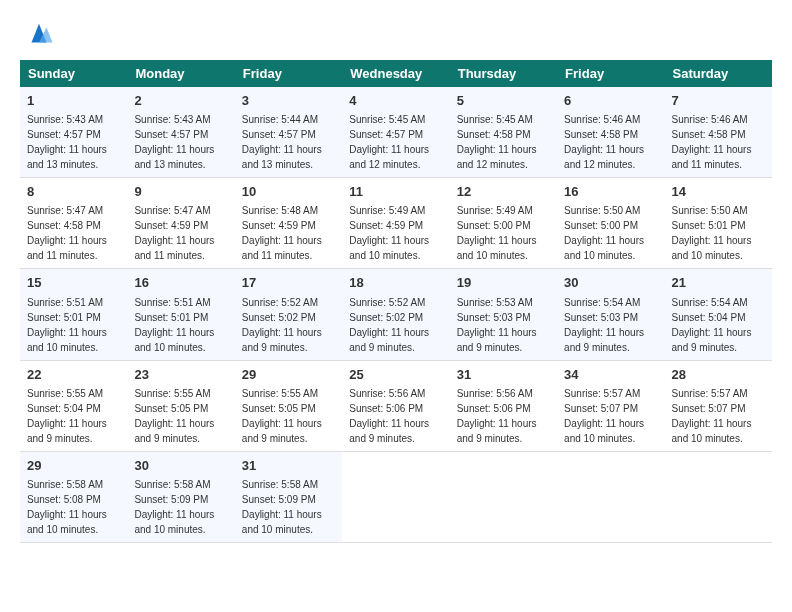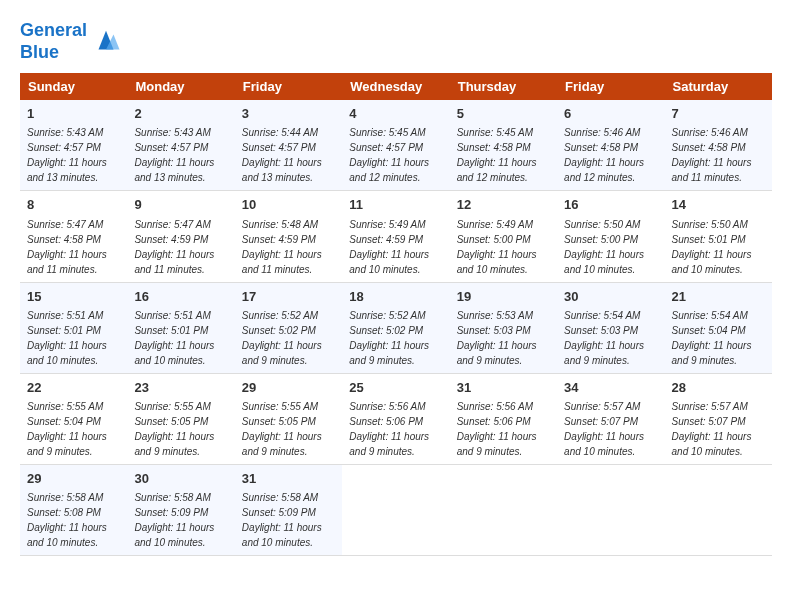--- a/index.html
+++ b/index.html
@@ -45,21 +45,21 @@
     .location-title {
       font-size: 16px;
       color: #555;
     }
     table {
       width: 100%;
       border-collapse: collapse;
       font-size: 10.5px;
     }
     thead tr th {
-      background-color: #c2410c;
+      background-color: #0f766e;
       color: #fff;
       text-align: left;
       padding: 6px 8px;
       font-size: 13px;
       font-weight: bold;
     }
     tbody tr {
       border-bottom: 1px solid #ddd;
     }
     tbody tr:nth-child(odd) {
@@ -77,37 +77,30 @@
     }
     .day-num {
       font-size: 13px;
       font-weight: bold;
       display: block;
       margin-bottom: 2px;
     }
     .day-info {
       font-size: 10px;
       color: #333;
-      font-style: italic;
     }
     td.empty {
       background: #fff;
     }
   </style>
 </head>
 <body>
 
 <div class="header">
   <div class="logo">
-    <div>
-      <div class="logo-text">
-        <span>General</span><br>
-        <span style="color:#1a73c7;">Blue</span>
-      </div>
-    </div>
     <svg class="logo-icon" viewBox="0 0 40 40">
       <polygon points="10,30 20,5 30,30" fill="#1a73c7"></polygon>
       <polygon points="20,30 30,10 38,30" fill="#5aabf0" opacity="0.7"></polygon>
     </svg>
   </div>
   <div class="title-block">
     <div class="month-title"></div>
     <div class="location-title"></div>
   </div>
 </div>

